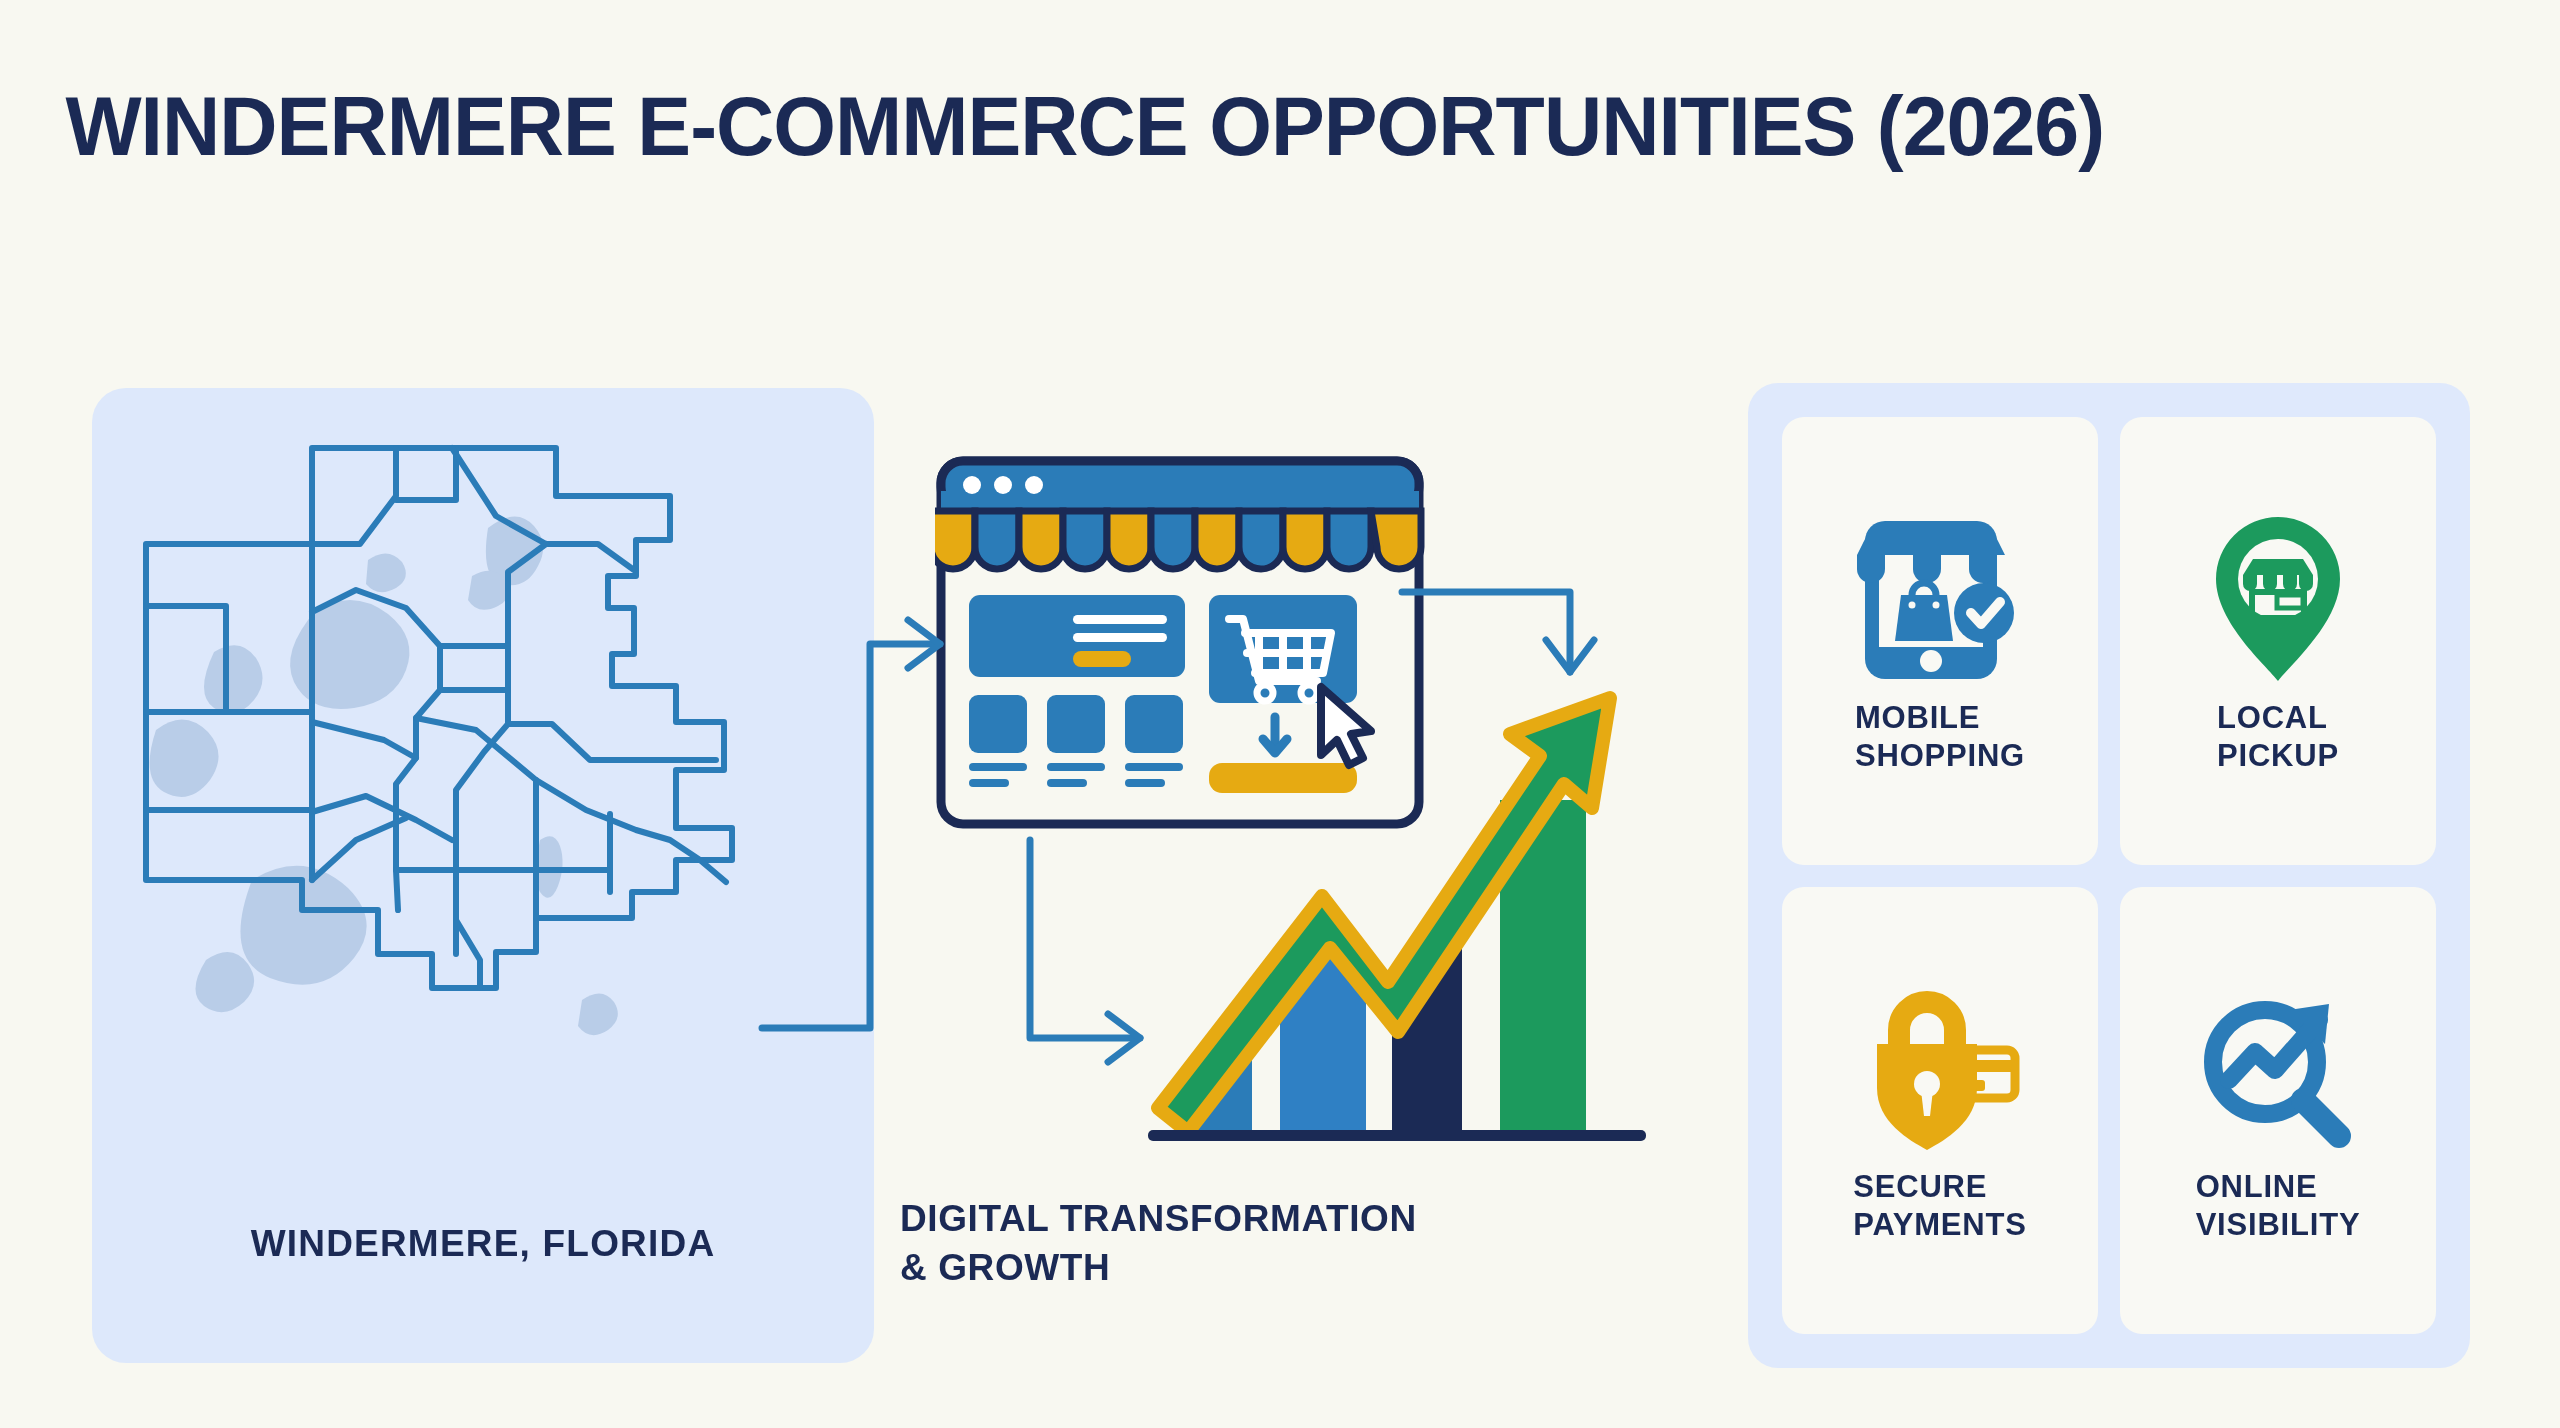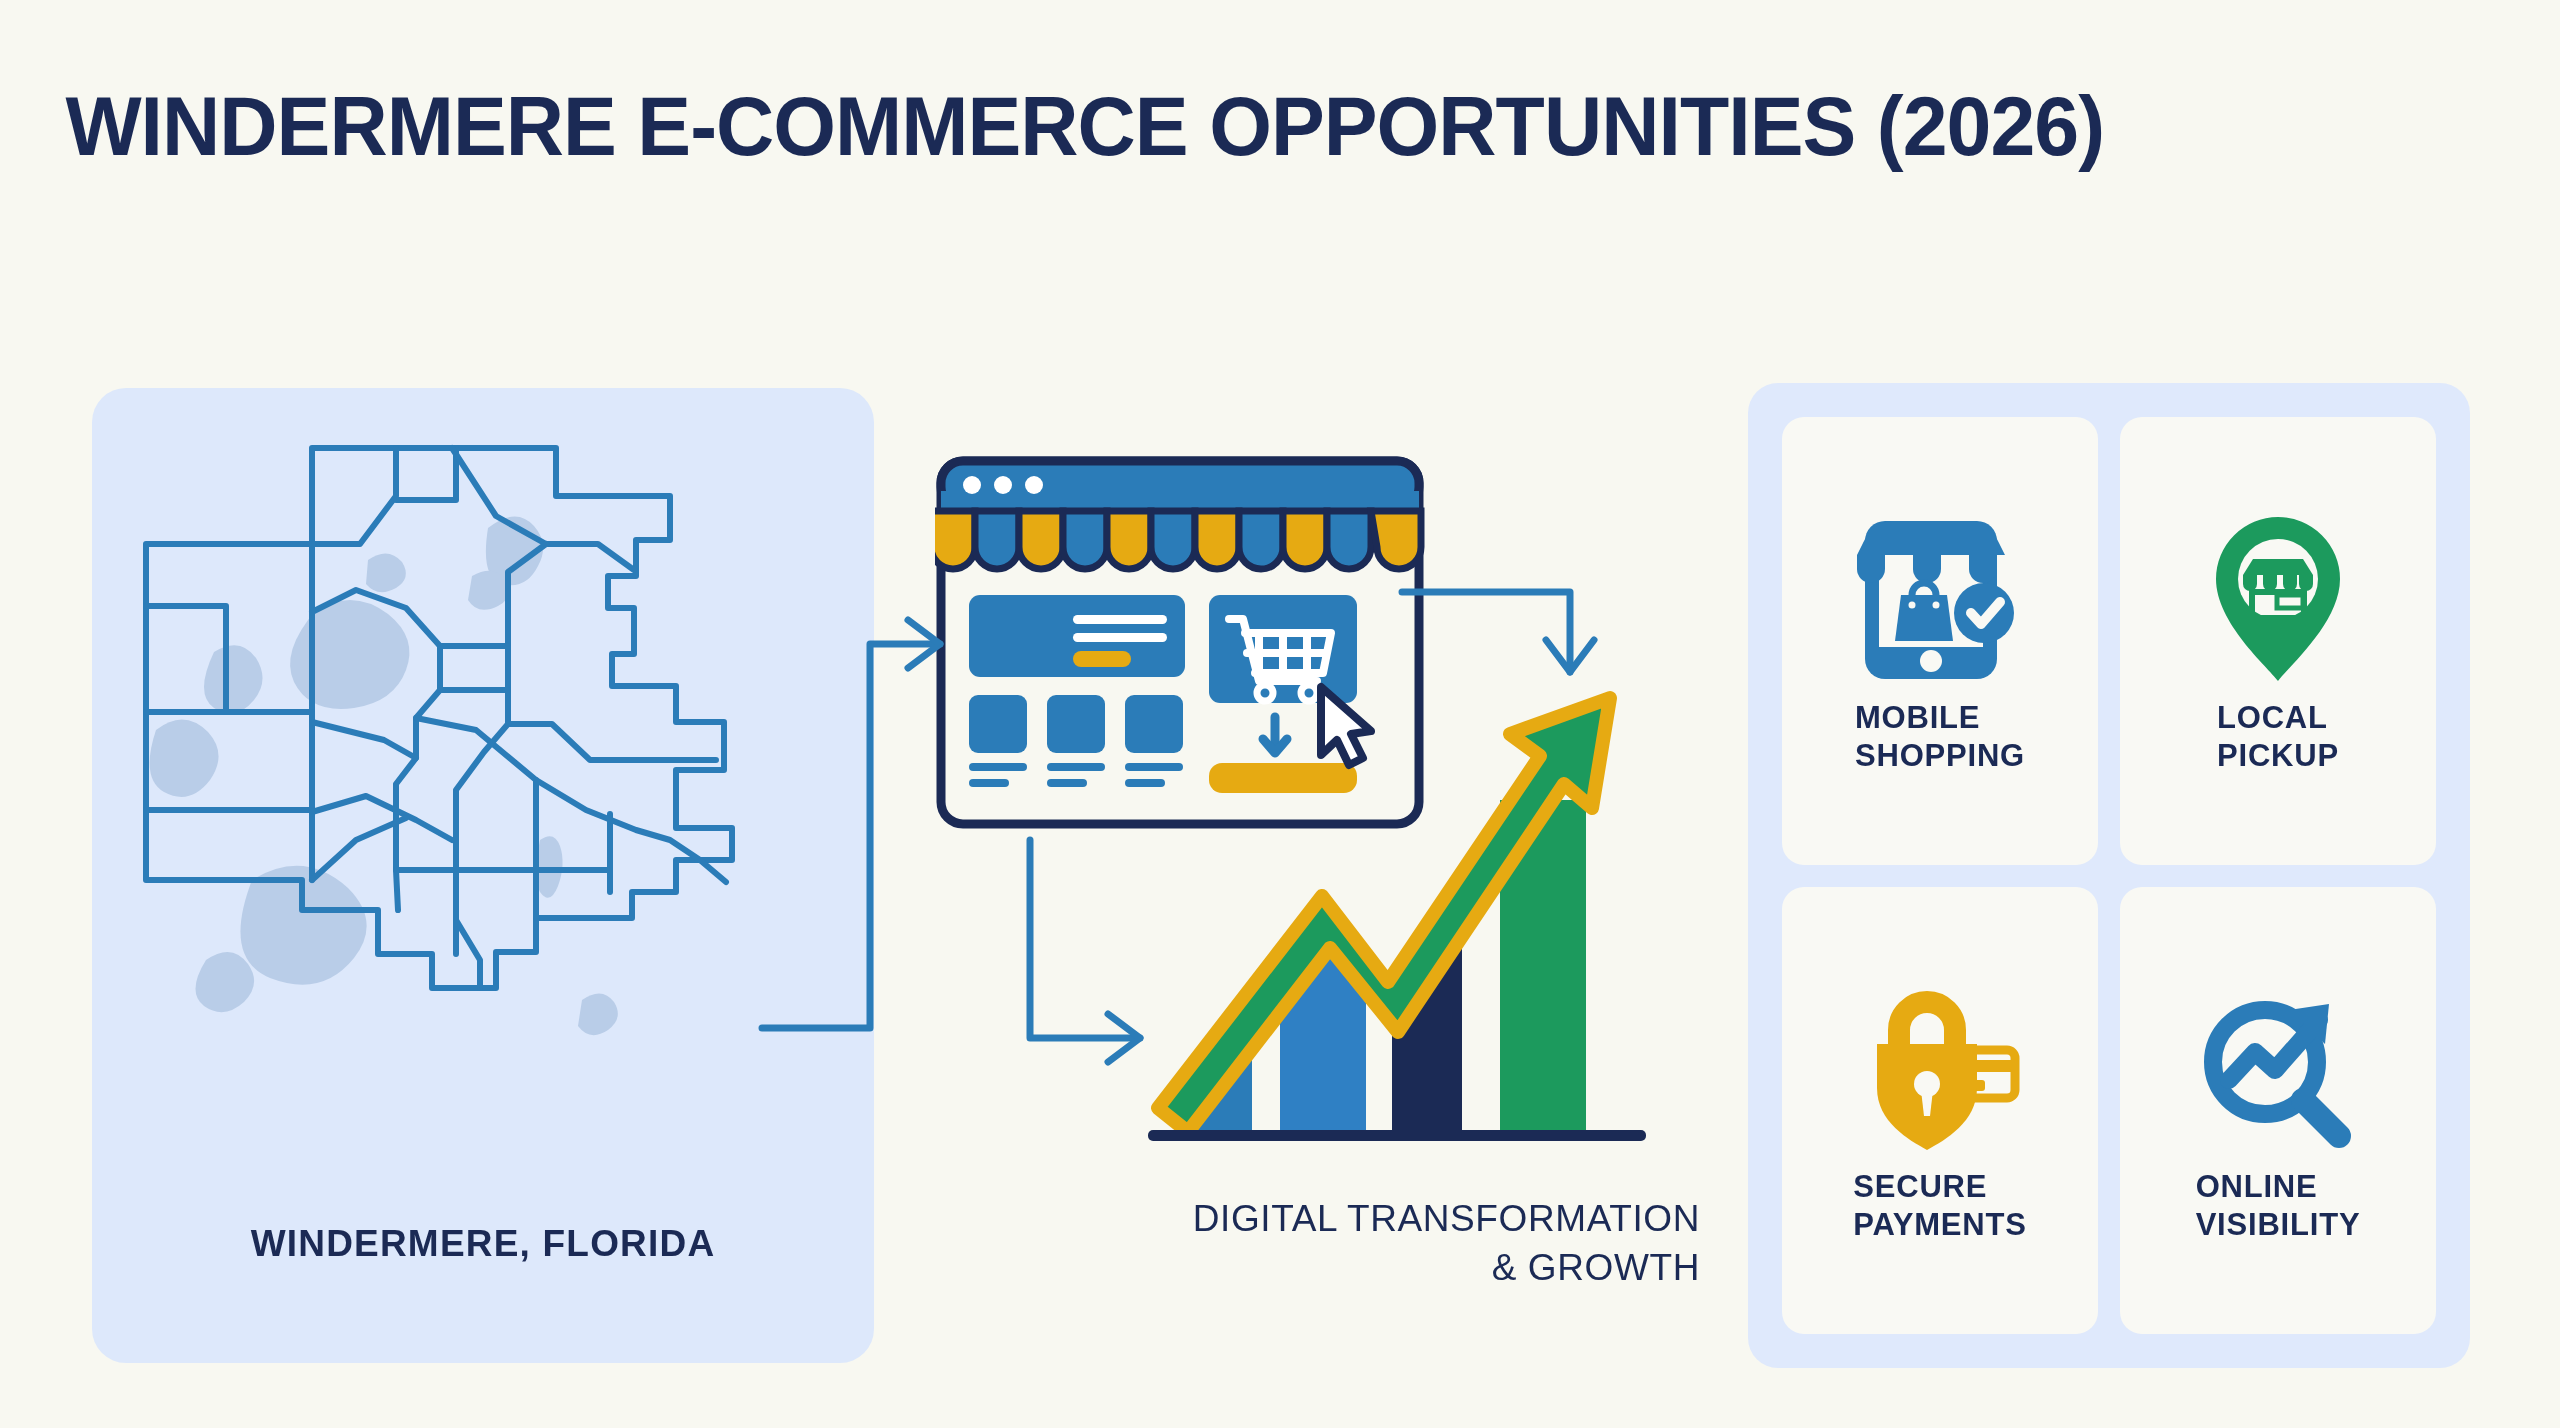--- a/index.html
+++ b/index.html
@@ -48,22 +48,22 @@
     text-align:center;
     font-size:37px; font-weight:bold; letter-spacing:1.2px;
     color:#1b2a55;
   }
 
   
   #storefront-figure { position:absolute; left:935px; top:455px; width:490px; height:375px; }
   #growth-figure     { position:absolute; left:1140px; top:660px; width:530px; height:500px; }
   #center-caption {
     position:absolute; left:900px; top:1195px; width:800px;
-    text-align:right;
-    font-size:37px; font-weight:normal; letter-spacing:0.6px;
+    text-align:left;
+    font-size:37px; font-weight:bold; letter-spacing:0.6px;
     color:#1b2a55; line-height:1.32;
   }
 
   
   #connectors { position:absolute; left:0; top:0; width:2560px; height:1428px;
                 pointer-events:none; }
 
   
   #features-panel {
     position:absolute; left:1748px; top:383px;

